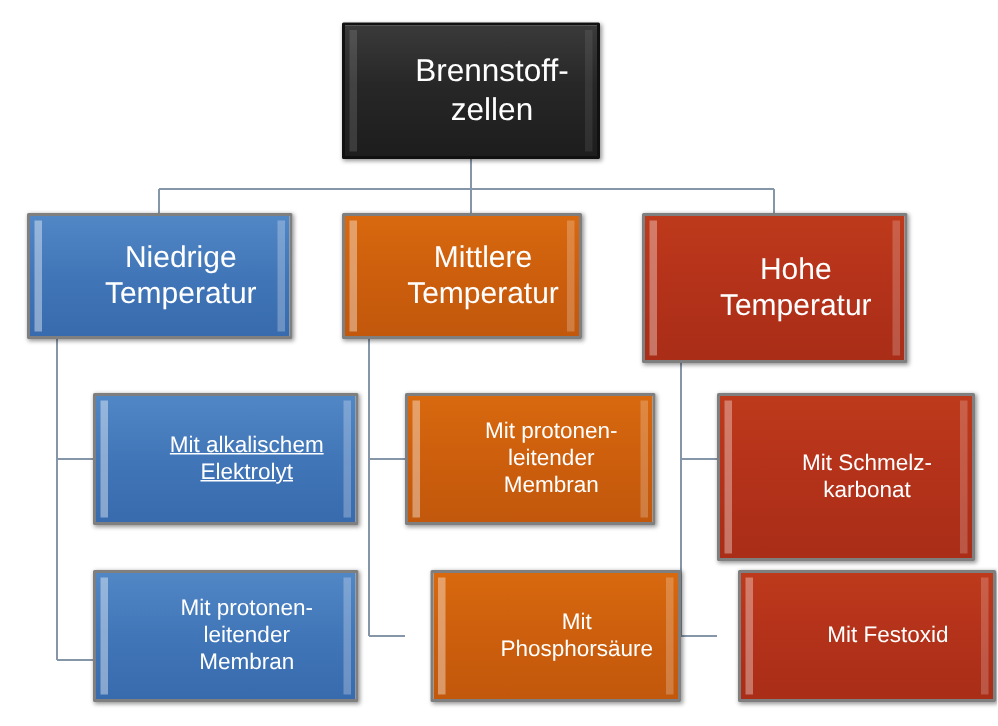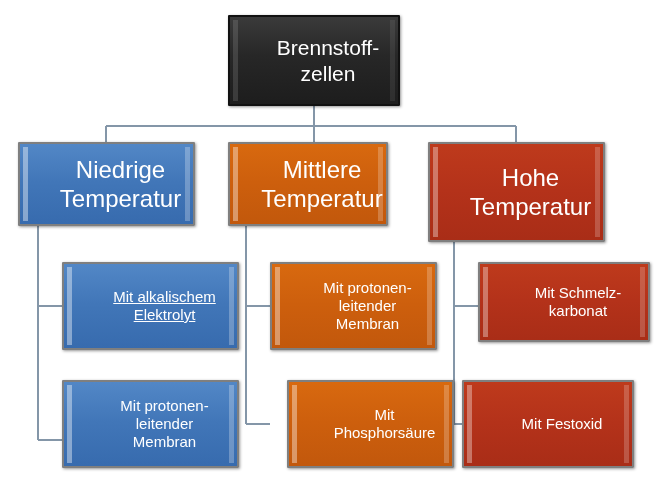--- a/index.html
+++ b/index.html
@@ -93,21 +93,21 @@
   .n-orange::after  { background: rgba(255,255,255,0.22); }
 
   
   .n-red {
     background: linear-gradient(180deg, #be3a1c 0%, #b4321a 48%, #a92d17 100%);
     border: 2px solid #7f7f7f;
   }
   .n-red::before { background: rgba(255,255,255,0.34); }
   .n-red::after  { background: rgba(255,255,255,0.20); }
 
-  .lvl1 { font-size: 24px; text-align: center; }
+  .lvl1 { font-size: 20px; text-align: center; }
   .lvl2 { font-size: 15px; }
 </style>
 </head>
 <body>
 
 <div id="canvas">
 
   <svg id="connectors" viewBox="0 0 665 484" xmlns="http://www.w3.org/2000/svg">
     <g fill="none" stroke="#8496a8" stroke-width="1.4" shape-rendering="crispEdges">
 
@@ -157,33 +157,33 @@
     <span class="label">Mit alkalischem
 Elektrolyt</span>
   </div>
 
   <div class="node n-orange lvl2" style="left:270px; top:262px; width:167px; height:88px;">
     <span class="label">Mit protonen-
 leitender
 Membran</span>
   </div>
 
-  <div class="node n-red lvl2" style="left:478px; top:262px; width:172px; height:80px;">
+  <div class="node n-red lvl2" style="left:478px; top:262px; width:172px; height:112px;">
     <span class="label">Mit Schmelz-
 karbonat</span>
   </div>
 
   <div class="node n-blue lvl2" style="left:62px; top:380px; width:177px; height:88px;">
     <span class="label">Mit protonen-
 leitender
 Membran</span>
   </div>
 
   <div class="node n-orange lvl2" style="left:270px; top:380px; width:167px; height:88px;margin-left:17px;">
     <span class="label">Mit
 Phosphorsäure</span>
   </div>
 
-  <div class="node n-red lvl2" style="left:462px; top:380px; width:172px; height:88px;">
+  <div class="node n-red lvl2" style="left:492px; top:380px; width:172px; height:88px;">
     <span class="label">Mit Festoxid</span>
   </div>
 
 </div>
 
 </body></html>

